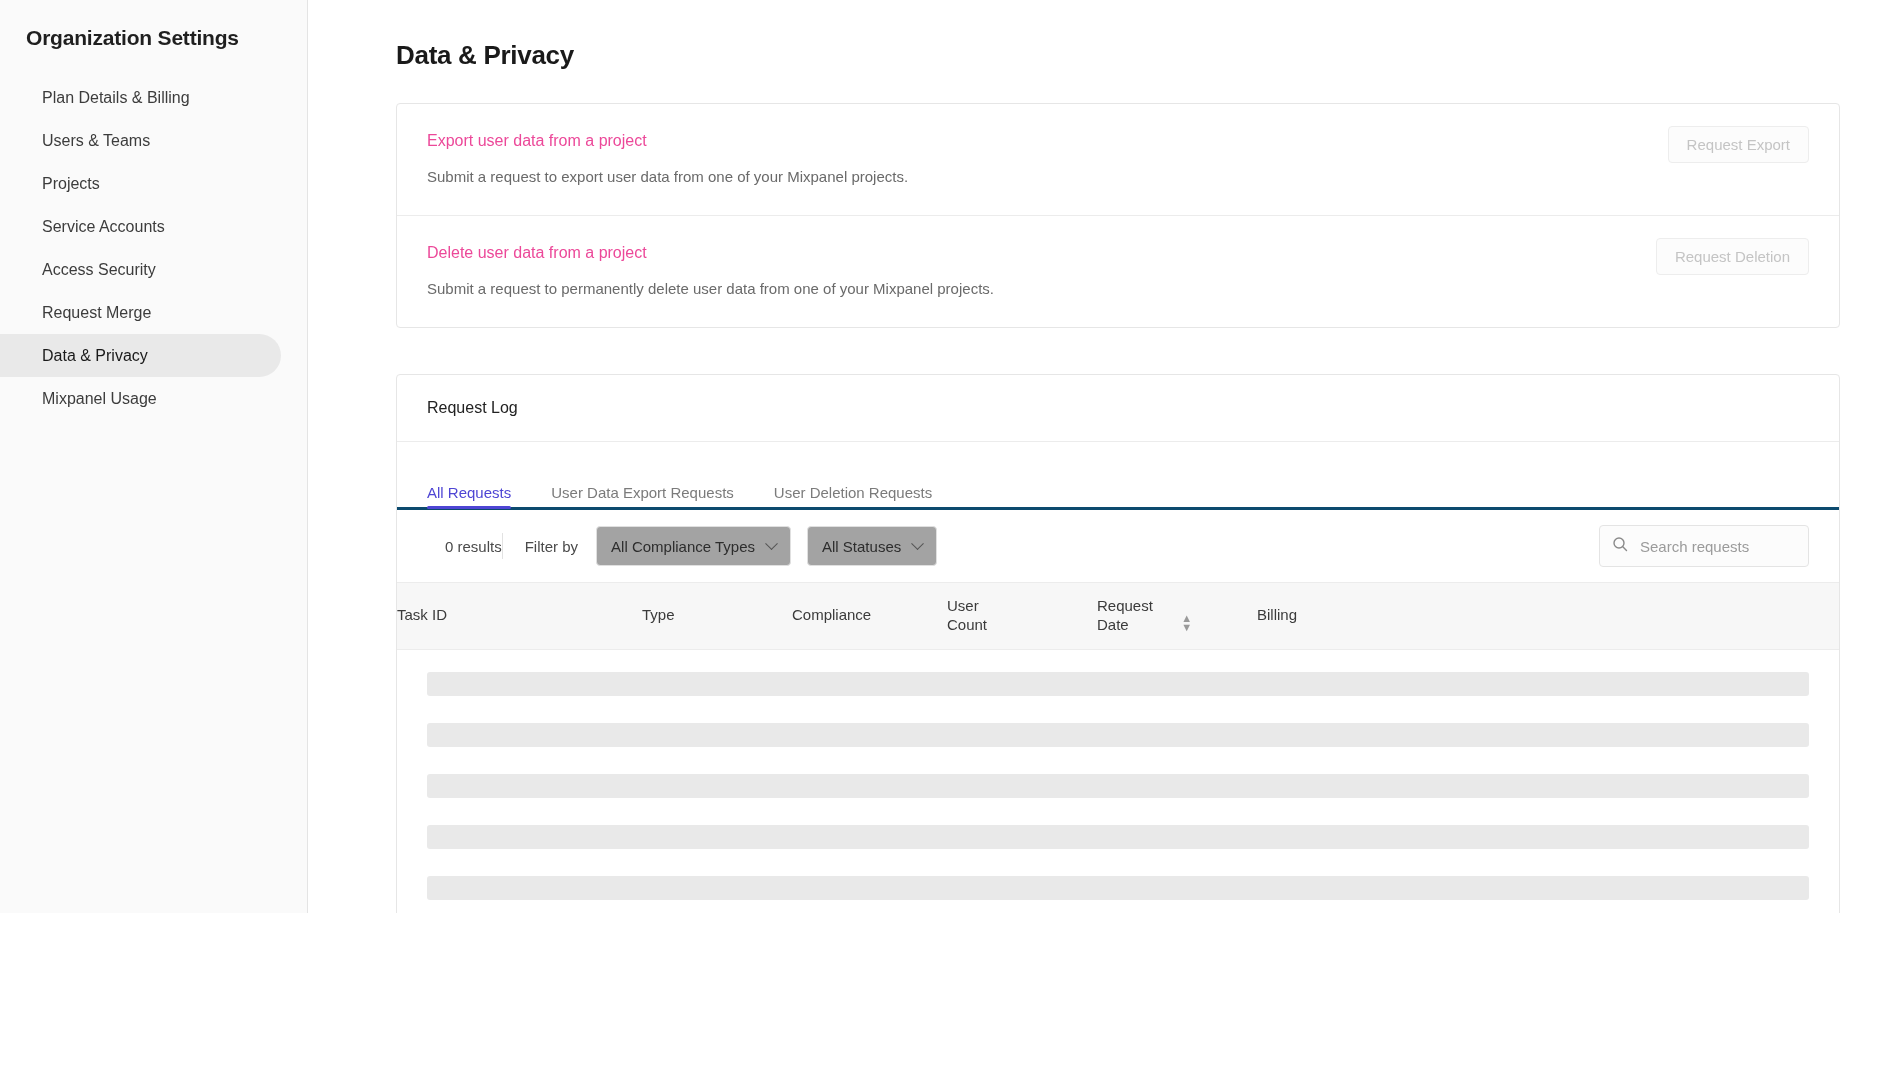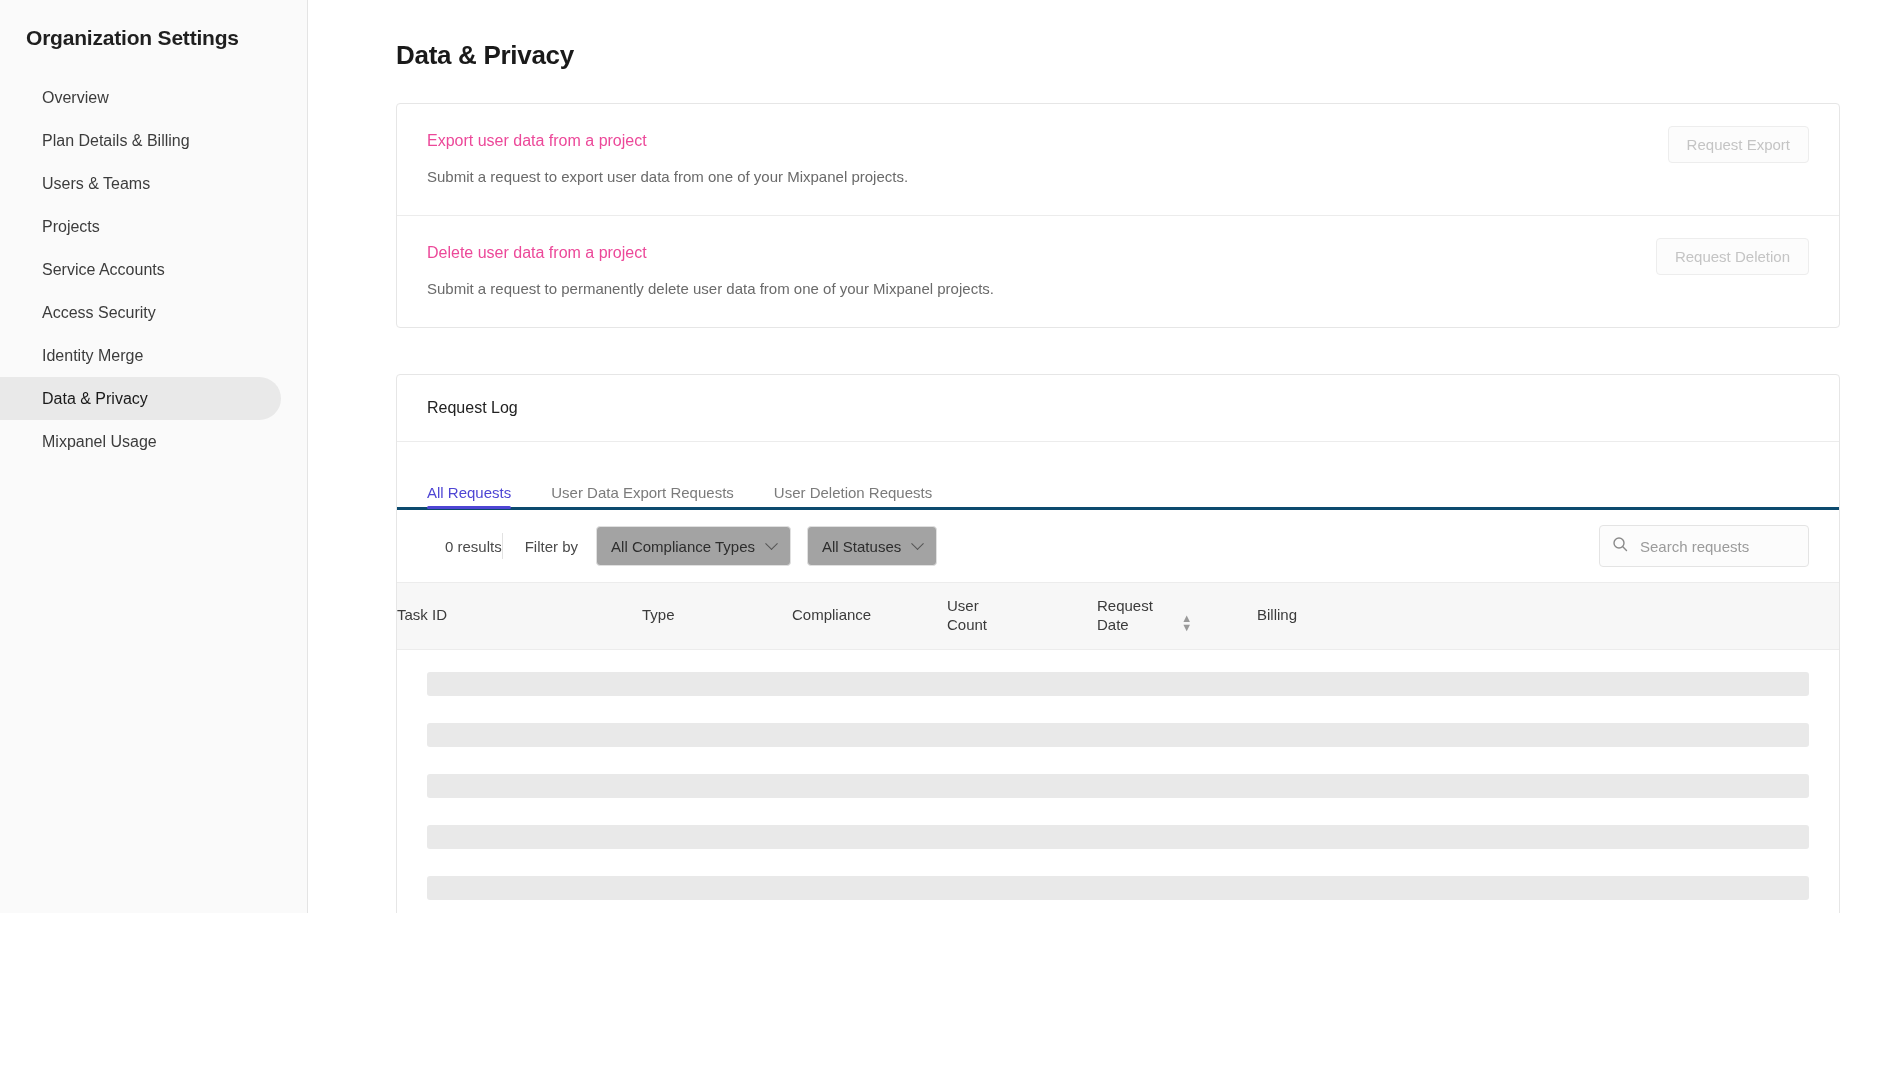--- a/index.html
+++ b/index.html
@@ -257,39 +257,36 @@
 </style>
 </head>
 <body>
 
 <div class="app">
 
   <div class="sidebar">
     <div class="sidebar-title">Organization Settings</div>
     <div class="nav">
       <div class="nav-item">
-        <span>Overview</span>
-      </div>
-      <div class="nav-item">
         <span>Plan Details &amp; Billing</span>
       </div>
       <div class="nav-item">
         <span>Users &amp; Teams</span>
       </div>
       <div class="nav-item">
         <span>Projects</span>
       </div>
       <div class="nav-item">
         <span>Service Accounts</span>
       </div>
       <div class="nav-item">
         <span>Access Security</span>
       </div>
       <div class="nav-item">
-        <span>Identity Merge</span>
+        <span>Request Merge</span>
       </div>
       <div class="nav-item active">
         <span>Data &amp; Privacy</span>
       </div>
       <div class="nav-item">
         <span>Mixpanel Usage</span>
       </div>
     </div>
   </div>
 

